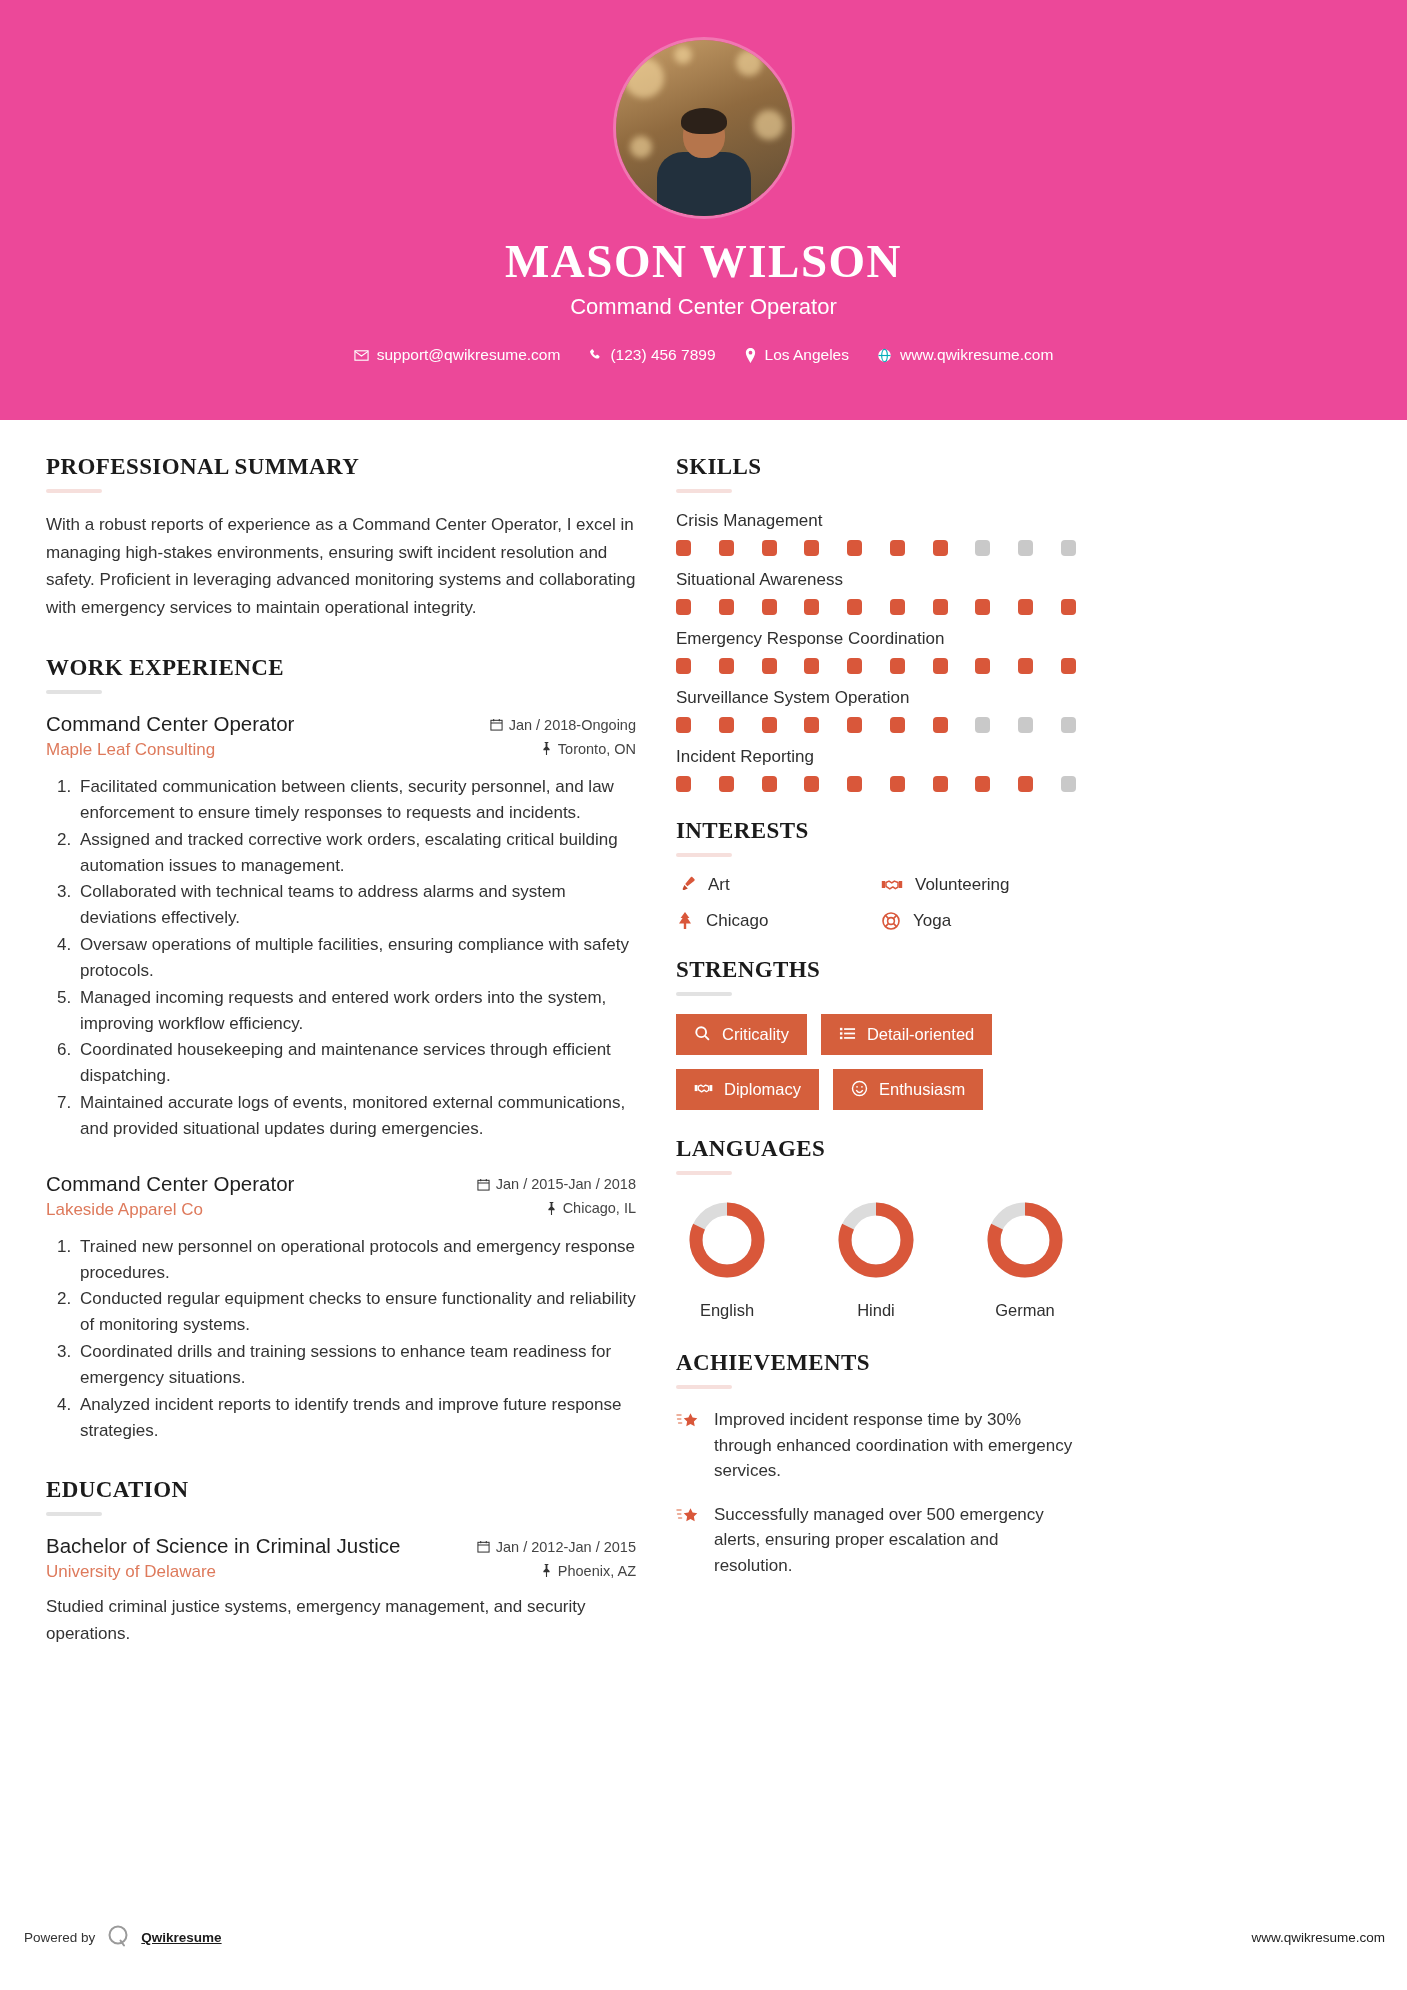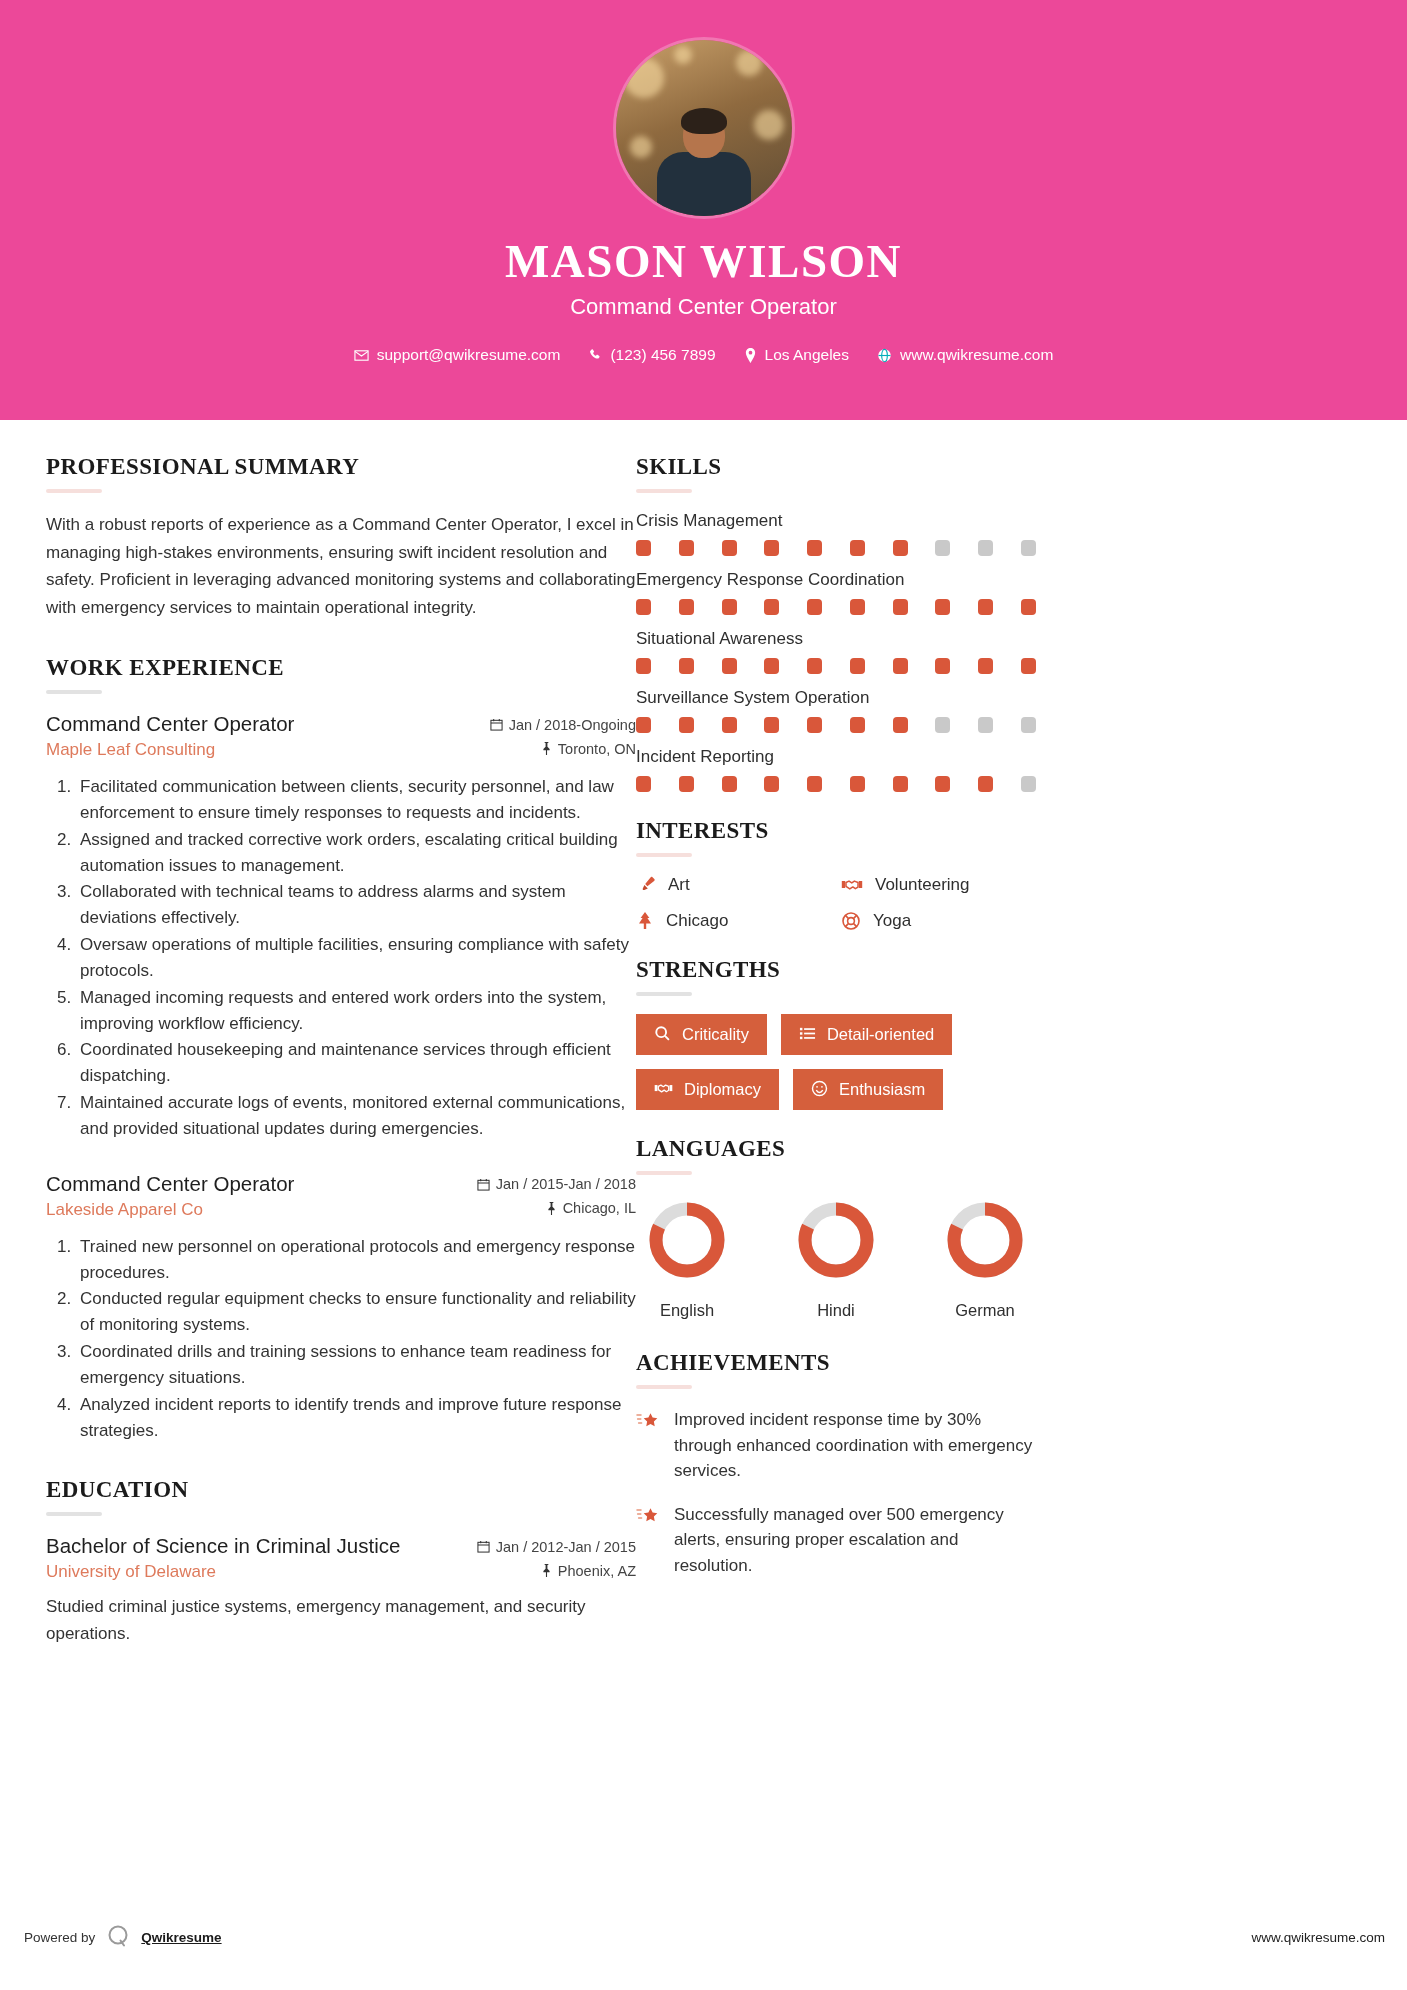--- a/index.html
+++ b/index.html
@@ -46,21 +46,21 @@
   }
   .job-title { margin-top: 6px; font-size: 22px; color:#ffffff; font-weight:400; }
   .contact-bar {
     margin-top: 26px; display:flex; align-items:center; gap: 10px;
     color:#ffffff; font-size: 15.5px;
   }
   .contact-item { display:flex; align-items:center; gap:8px; padding: 0 9px; }
   .contact-item svg { display:block; }
 
   
-  .content { display:flex; padding: 34px 46px 0 46px; }
+  .content { display:flex; padding: 34px 46px 0 46px; gap: 40px; }
   .col-left { width: 590px; }
   .col-right { width: 400px; }
 
   .sec-title {
     font-family:"Liberation Serif", serif;
     font-weight:bold; font-size: 23px; letter-spacing: 0.4px;
     color:#1b1b1b; text-transform: uppercase;
   }
   .sec-rule { width:56px; height:4px; background:#f6dfdc; margin-top:9px; margin-bottom:18px; border-radius:2px; }
   .sec-rule.gray { background:#e2e2e2; }
@@ -312,36 +312,36 @@
               <span class="dot on"></span>
               <span class="dot on"></span>
               <span class="dot on"></span>
               <span class="dot on"></span>
               <span class="dot"></span>
               <span class="dot"></span>
               <span class="dot"></span>
             </div>
         </div>
         <div class="skill">
+          <div class="skill-name">Situational Awareness</div>
+          <div class="dots">
+              <span class="dot on"></span>
+              <span class="dot on"></span>
+              <span class="dot on"></span>
+              <span class="dot on"></span>
+              <span class="dot on"></span>
+              <span class="dot on"></span>
+              <span class="dot on"></span>
+              <span class="dot on"></span>
+              <span class="dot on"></span>
+              <span class="dot on"></span>
+            </div>
+        </div>
+        <div class="skill">
           <div class="skill-name">Emergency Response Coordination</div>
-          <div class="dots">
-              <span class="dot on"></span>
-              <span class="dot on"></span>
-              <span class="dot on"></span>
-              <span class="dot on"></span>
-              <span class="dot on"></span>
-              <span class="dot on"></span>
-              <span class="dot on"></span>
-              <span class="dot on"></span>
-              <span class="dot on"></span>
-              <span class="dot on"></span>
-            </div>
-        </div>
-        <div class="skill">
-          <div class="skill-name">Situational Awareness</div>
           <div class="dots">
               <span class="dot on"></span>
               <span class="dot on"></span>
               <span class="dot on"></span>
               <span class="dot on"></span>
               <span class="dot on"></span>
               <span class="dot on"></span>
               <span class="dot on"></span>
               <span class="dot on"></span>
               <span class="dot on"></span>

